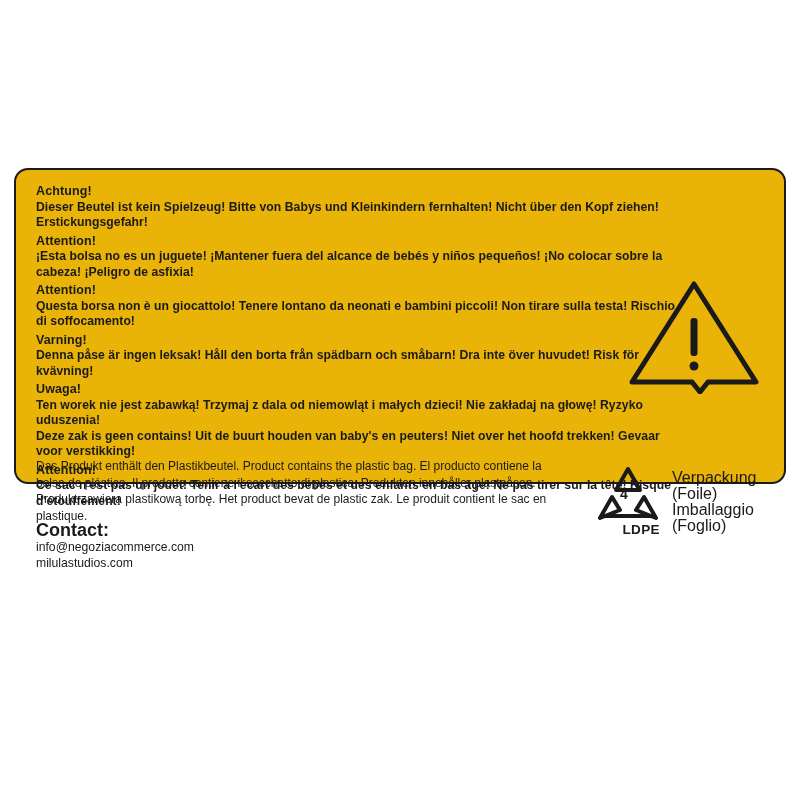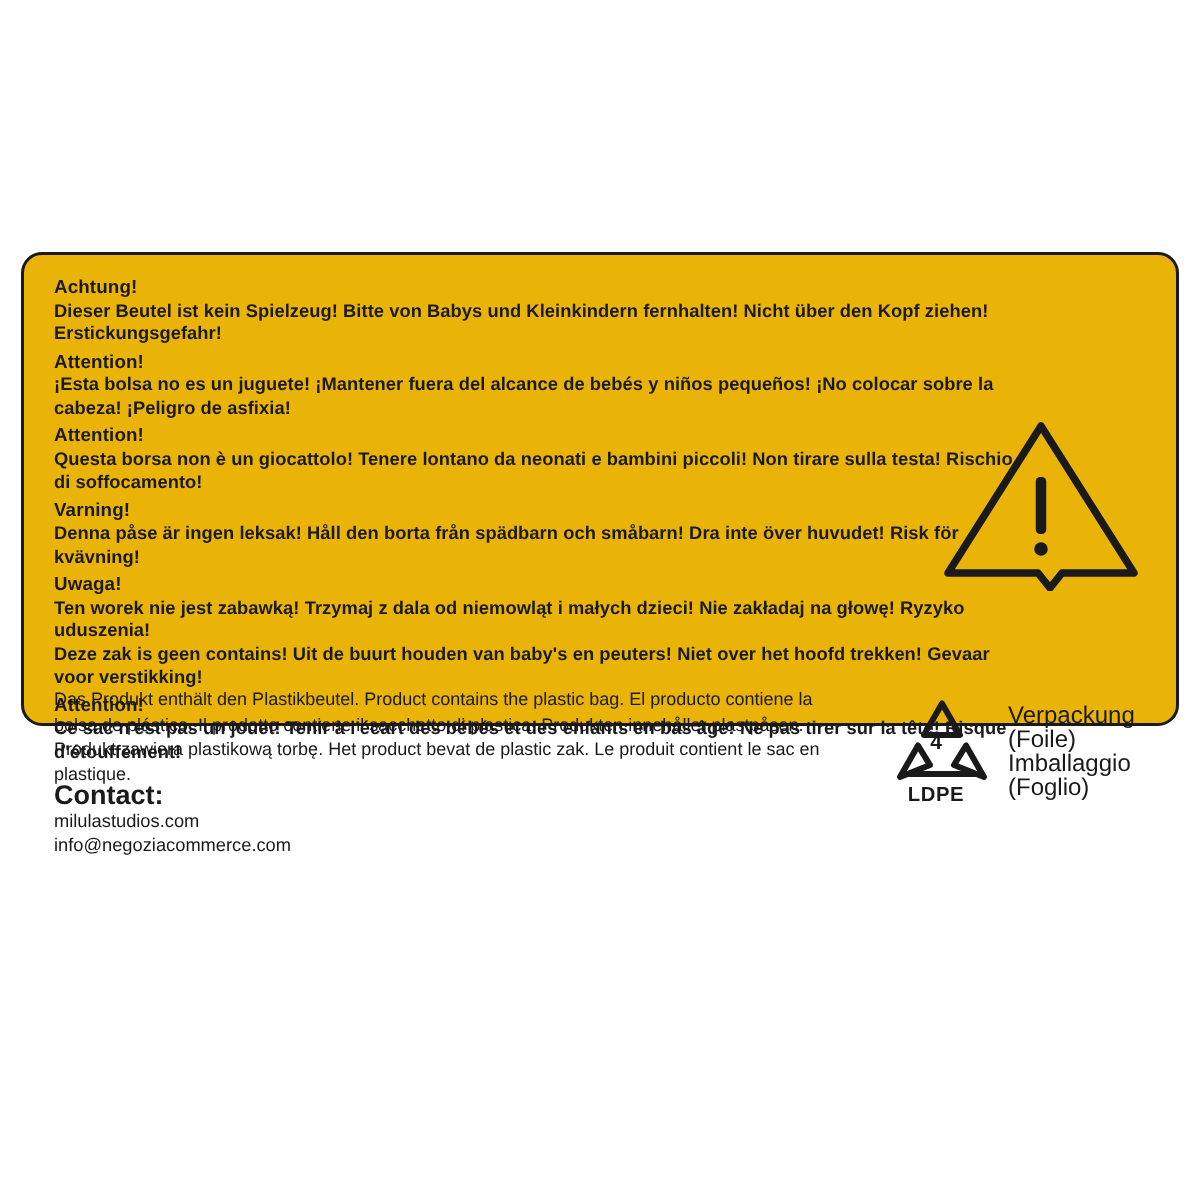--- a/index.html
+++ b/index.html
@@ -105,21 +105,21 @@
     width: 72px;
     text-align: center;
     font-size: 14px;
     font-weight: bold;
   }
   .recycle-abbr {
     position: absolute;
     left: 0;
     top: 56px;
     width: 72px;
-    text-align: center;
+    text-align: right;
     font-size: 13.5px;
     font-weight: bold;
     letter-spacing: 0.4px;
   }
   .recycle-text {
     position: absolute;
     left: 84px;
     top: 4px;
     width: 110px;
   }
@@ -164,22 +164,22 @@
       <path d="M66 6 L128 104 L80 104 L72 114 L64 104 L4 104 Z" fill="none" stroke="#1a1a1a" stroke-width="5" stroke-linejoin="round"></path>
       <rect x="62.5" y="40" width="7" height="38" rx="3" fill="#1a1a1a"></rect>
       <circle cx="66" cy="88" r="4.5" fill="#1a1a1a"></circle>
     </svg>
   </div>
 
   <div class="plastic-note">Das Produkt enthält den Plastikbeutel. Product contains the plastic bag. El producto contiene la bolsa de plástico. Il prodotto contiene il sacchetto di plastica. Produkten innehåller plastpåsen. Produkt zawiera plastikową torbę. Het product bevat de plastic zak. Le produit contient le sac en plastique.</div>
 
   <div class="contact-block">
     <div class="contact-title">Contact:</div>
+    <div class="contact-line">info@negoziacommerce.com</div>
     <div class="contact-line">milulastudios.com</div>
-    <div class="contact-line">info@negoziacommerce.com</div>
   </div>
 
   <div class="recycle-area">
     <div class="recycle-symbol">
       <svg viewBox="0 0 80 60" width="80" height="60" aria-hidden="true">
         <path d="M40 3 L52 24 L44 24 L36 24 L28 24 Z" fill="none" stroke="#1a1a1a" stroke-width="4" stroke-linejoin="round"></path>
         <path d="M12 52 L24 31 L32 44 Z" fill="none" stroke="#1a1a1a" stroke-width="4" stroke-linejoin="round"></path>
         <path d="M68 52 L56 31 L48 44 Z" fill="none" stroke="#1a1a1a" stroke-width="4" stroke-linejoin="round"></path>
         <path d="M14 50 L66 50" fill="none" stroke="#1a1a1a" stroke-width="4" stroke-linecap="round"></path>
       </svg>

